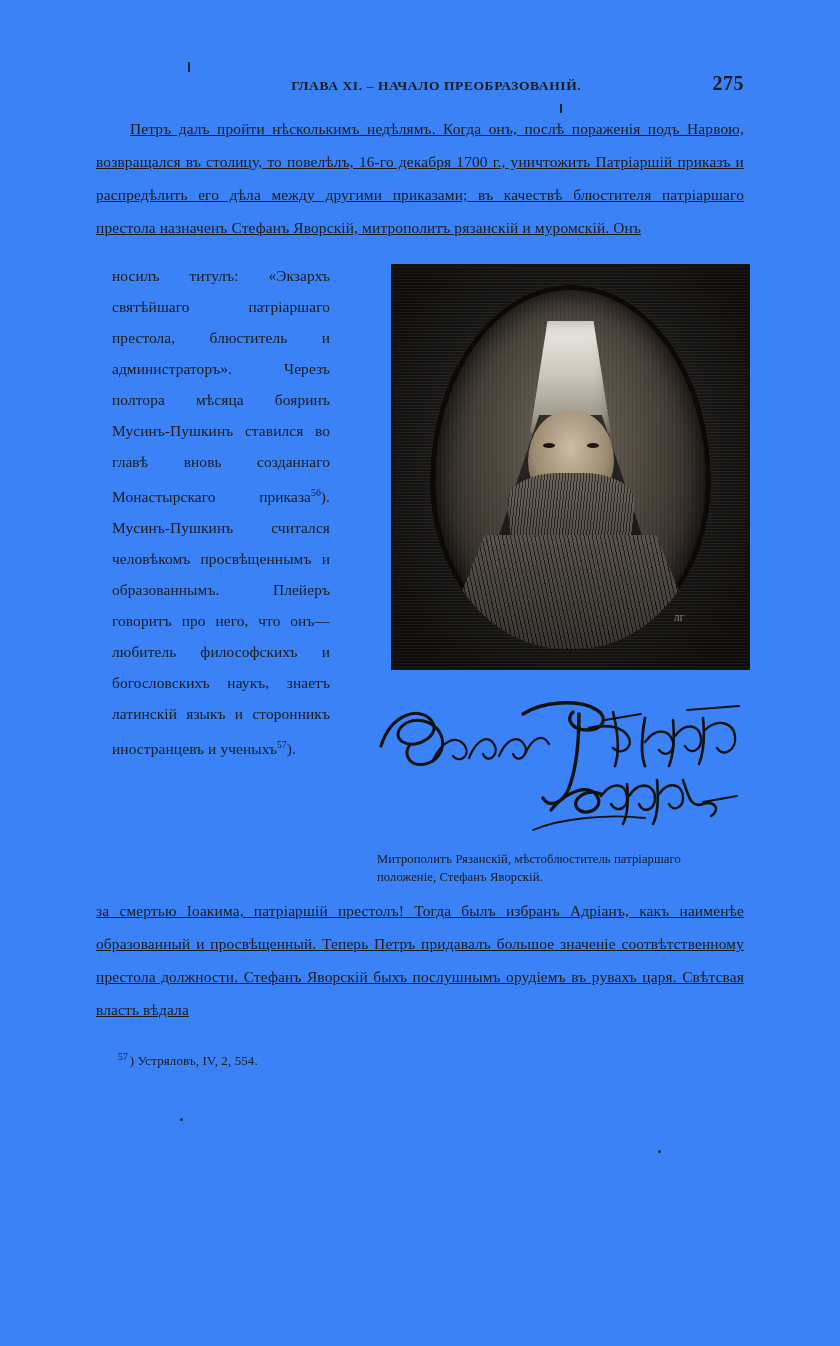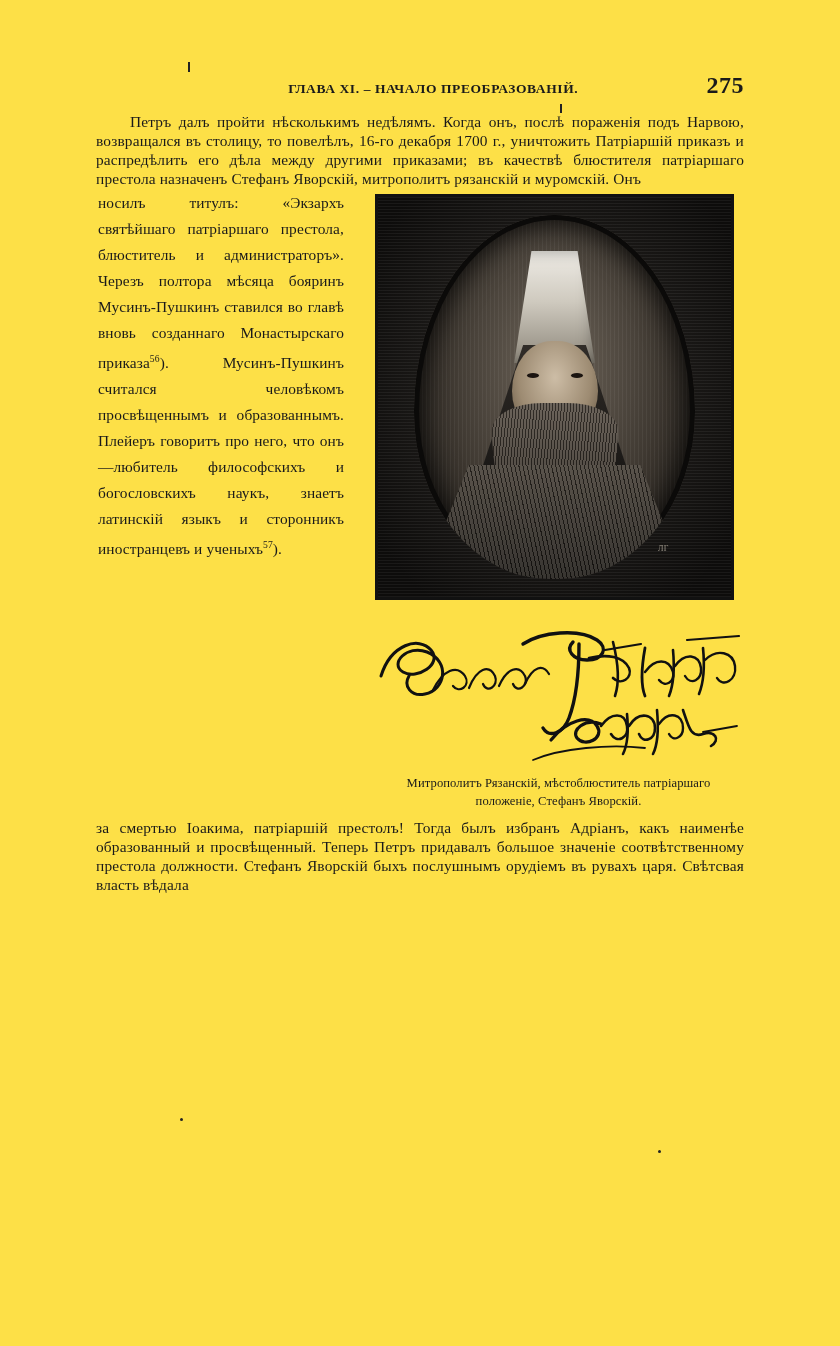--- a/index.html
+++ b/index.html
@@ -13,21 +13,21 @@
     position: relative;
     font-family: "Liberation Serif", serif;
     color: #1a1a1a;
     overflow: hidden;
   }
   .page {
     position: absolute;
     left: 0; top: 0;
     width: 840px;
     height: 1346px;
-    background: #fde047;
+    background: #3b82f6;
   }
 
   
   .running-head {
     position: absolute;
     left: 96px;
     top: 72px;
     width: 648px;
     display: flex;
     align-items: baseline;
@@ -37,38 +37,39 @@
     font-variant: small-caps;
     font-weight: bold;
     font-size: 13.5px;
     letter-spacing: 0.6px;
     flex: 1;
     text-align: center;
     padding-left: 64px;
   }
   .page-number {
     font-weight: bold;
-    font-size: 24px;
+    font-size: 20px;
     letter-spacing: 0.5px;
   }
 
   
   .body-col {
     position: absolute;
     left: 96px;
     top: 112px;
     width: 648px;
   }
   p.para {
     margin: 0 0 0 0;
     font-size: 15.4px;
-    line-height: 19px;
+    line-height: 33px;
     text-align: justify;
     text-justify: inter-word;
     letter-spacing: 0.15px;
+    text-decoration: underline;
   }
   p.para.indent {
     text-indent: 34px;
   }
 
   
   .block-top {
     width: 648px;
   }
 
@@ -82,21 +83,21 @@
     width: 375px;
     margin: 4px 0 6px 18px;
   }
   .illus-frame {
     width: 353px;
     height: 400px;
     border: 3px solid #111;
     background: #141414;
     position: relative;
     overflow: hidden;
-    margin-left: 6px;
+    margin-left: 22px;
   }
   
   .engrave-bg {
     position: absolute;
     inset: 0;
     background:
       repeating-linear-gradient(0deg, rgba(255,255,255,0.055) 0 1px, rgba(0,0,0,0) 1px 3px),
       radial-gradient(ellipse 62% 64% at 50% 48%, #2e2a26 0%, #1b1917 55%, #0d0c0b 100%);
   }
   .oval {
@@ -179,37 +180,36 @@
     margin-top: 14px;
     margin-left: 4px;
     width: 371px;
     height: 160px;
     position: relative;
   }
   .autograph svg { display: block; }
 
   
   .caption {
-    margin-top: 0;
+    margin-top: 6px;
     margin-left: 8px;
     width: 363px;
     font-size: 12.6px;
     line-height: 18px;
-    text-align: center;
     letter-spacing: 0.1px;
   }
 
   
   .narrow-col {
     width: 250px;
   }
   p.narrow {
-    margin: 2px;
+    margin: 16px;
     font-size: 15.4px;
-    line-height: 26px;
+    line-height: 31px;
     text-align: justify;
     letter-spacing: 0.1px;
   }
   p.narrow.indent { text-indent: 34px; }
 
   .block-bottom {
     clear: both;
     padding-top: 2px;
   }
 
@@ -328,15 +328,18 @@
         <p class="narrow"><span>носилъ титулъ: «Экзархъ святѣйшаго патріаршаго престола, блюститель и администраторъ». Черезъ полтора мѣсяца бояринъ Мусинъ-Пушкинъ ставился во главѣ вновь созданнаго Монастырскаго приказа</span><span class="note-ref">56</span><span>). Мусинъ-Пушкинъ считался человѣкомъ просвѣщеннымъ и образованнымъ. Плейеръ говоритъ про него, что онъ—любитель философскихъ и богословскихъ наукъ, знаетъ латинскій языкъ и сторонникъ иностранцевъ и ученыхъ</span><span class="note-ref">57</span><span>).</span></p>
       </div>
     </div>
 
     <div class="block-bottom">
       <p class="para">за смертью Іоакима, патріаршій престолъ! Тогда былъ избранъ Адріанъ, какъ наименѣе образованный и просвѣщенный. Теперь Петръ придавалъ большое значеніе соотвѣтственному престола должности. Стефанъ Яворскій быхъ послушнымъ орудіемъ въ рувахъ царя. Свѣтсвая власть вѣдала</p>
     </div>
   </div>
 
   <div class="footnotes">
+    <div class="footnote">
+      <span class="fn-mark">57</span><span>) Устряловъ, IV, 2, 554.</span>
+    </div>
   </div>
 
 </div>
 
 </body></html>

